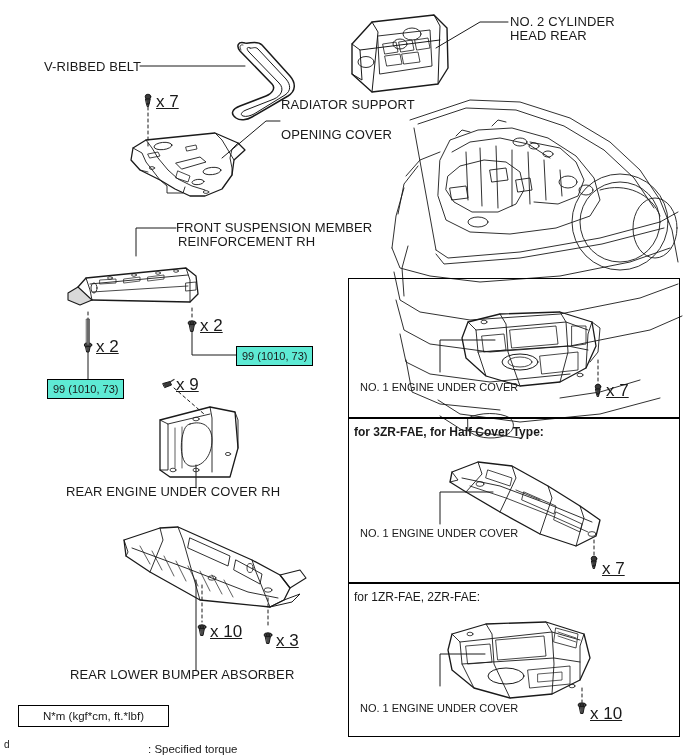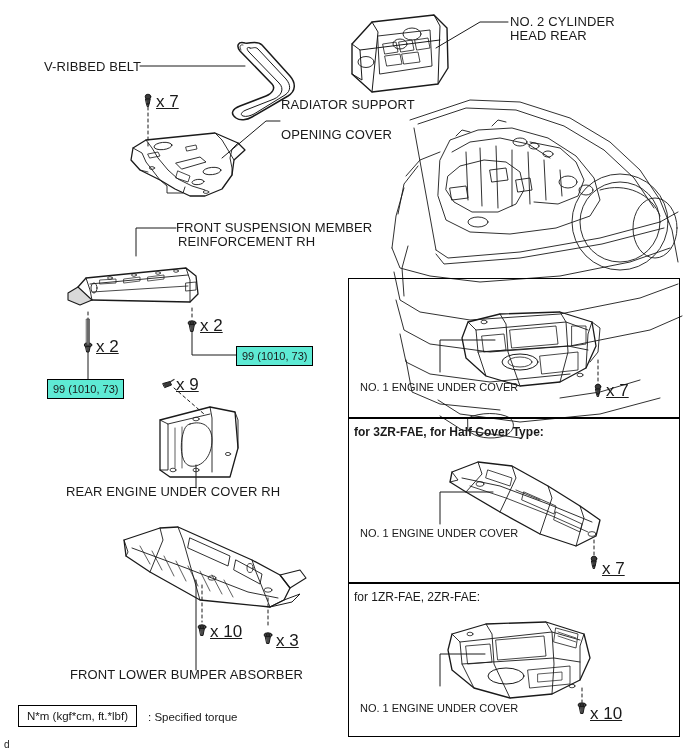--- a/index.html
+++ b/index.html
@@ -76,30 +76,31 @@
     position: absolute;
     left: 4px;
     top: 739px;
     font-size: 10px;
     color: #1a1a1a;
   }
   .legend-box {
     position: absolute;
     border: 1.3px solid #000;
     font-size: 11.5px;
-    padding: 4px 8px;
+    padding: 4px 24px;
     background: #fff;
     white-space: pre;
     color: #1a1a1a;
   }
   .legend-text {
     position: absolute;
     font-size: 11.5px;
     color: #1a1a1a;
     white-space: pre;
+    margin-top: 32px;
   }
 </style>
 </head>
 <body>
 
 <div id="page">
 
   <svg class="svgwrap" viewBox="0 0 688 755">
     <defs>
       <g id="clip-small">
@@ -393,21 +394,21 @@
   <div class="lbl" style="left:281px; top:128px;">OPENING COVER</div>
 
   <div class="lbl" style="left:510px; top:15px;">NO. 2 CYLINDER</div>
   <div class="lbl" style="left:510px; top:29px;">HEAD REAR</div>
 
   <div class="lbl" style="left:169px; top:221px;padding-left:7px;">FRONT SUSPENSION MEMBER</div>
   <div class="lbl" style="left:178px; top:235px;">REINFORCEMENT RH</div>
 
   <div class="lbl" style="left:66px; top:485px;">REAR ENGINE UNDER COVER RH</div>
 
-  <div class="lbl" style="left:70px; top:668px;">FRONT LOWER BUMPER ABSORBER</div>
+  <div class="lbl" style="left:70px; top:668px;">REAR LOWER BUMPER ABSORBER</div>
 
   <div class="qty" style="left:156px; top:95px;">x 7</div>
   <div class="qty" style="left:96px; top:340px;">x 2</div>
   <div class="qty" style="left:200px; top:319px;">x 2</div>
   <div class="qty" style="left:176px; top:378px;">x 9</div>
   <div class="qty" style="left:210px; top:625px;">x 10</div>
   <div class="qty" style="left:276px; top:634px;">x 3</div>
 
   <div class="torque-box" style="left:47px; top:379px;">99 (1010, 73)</div>
   <div class="torque-box" style="left:236px; top:346px;">99 (1010, 73)</div>

